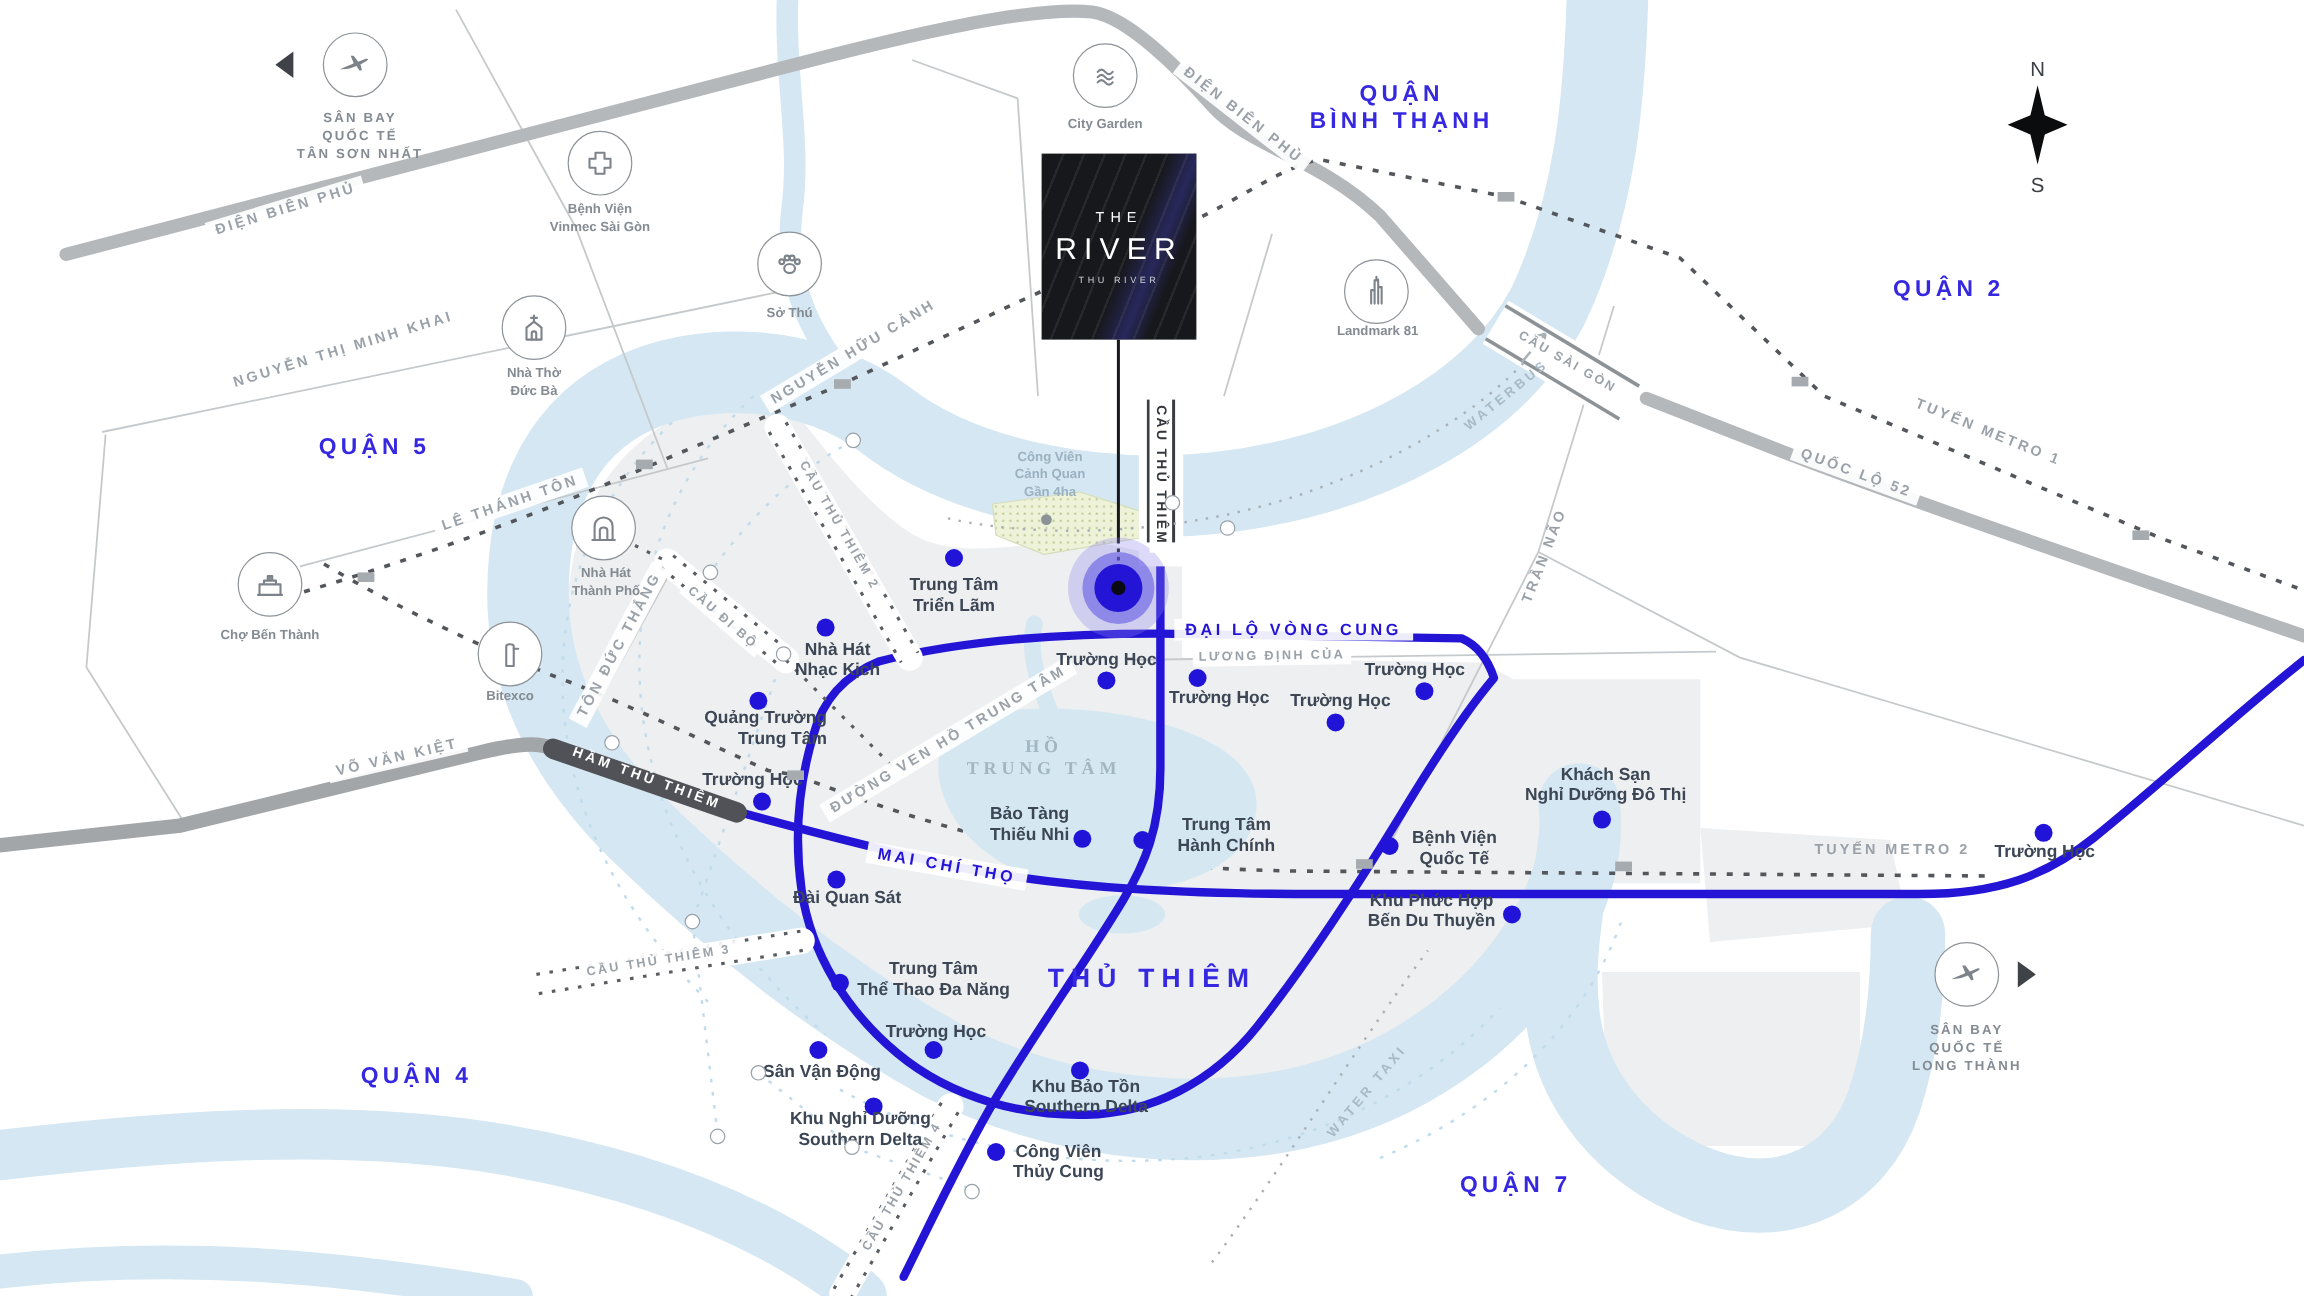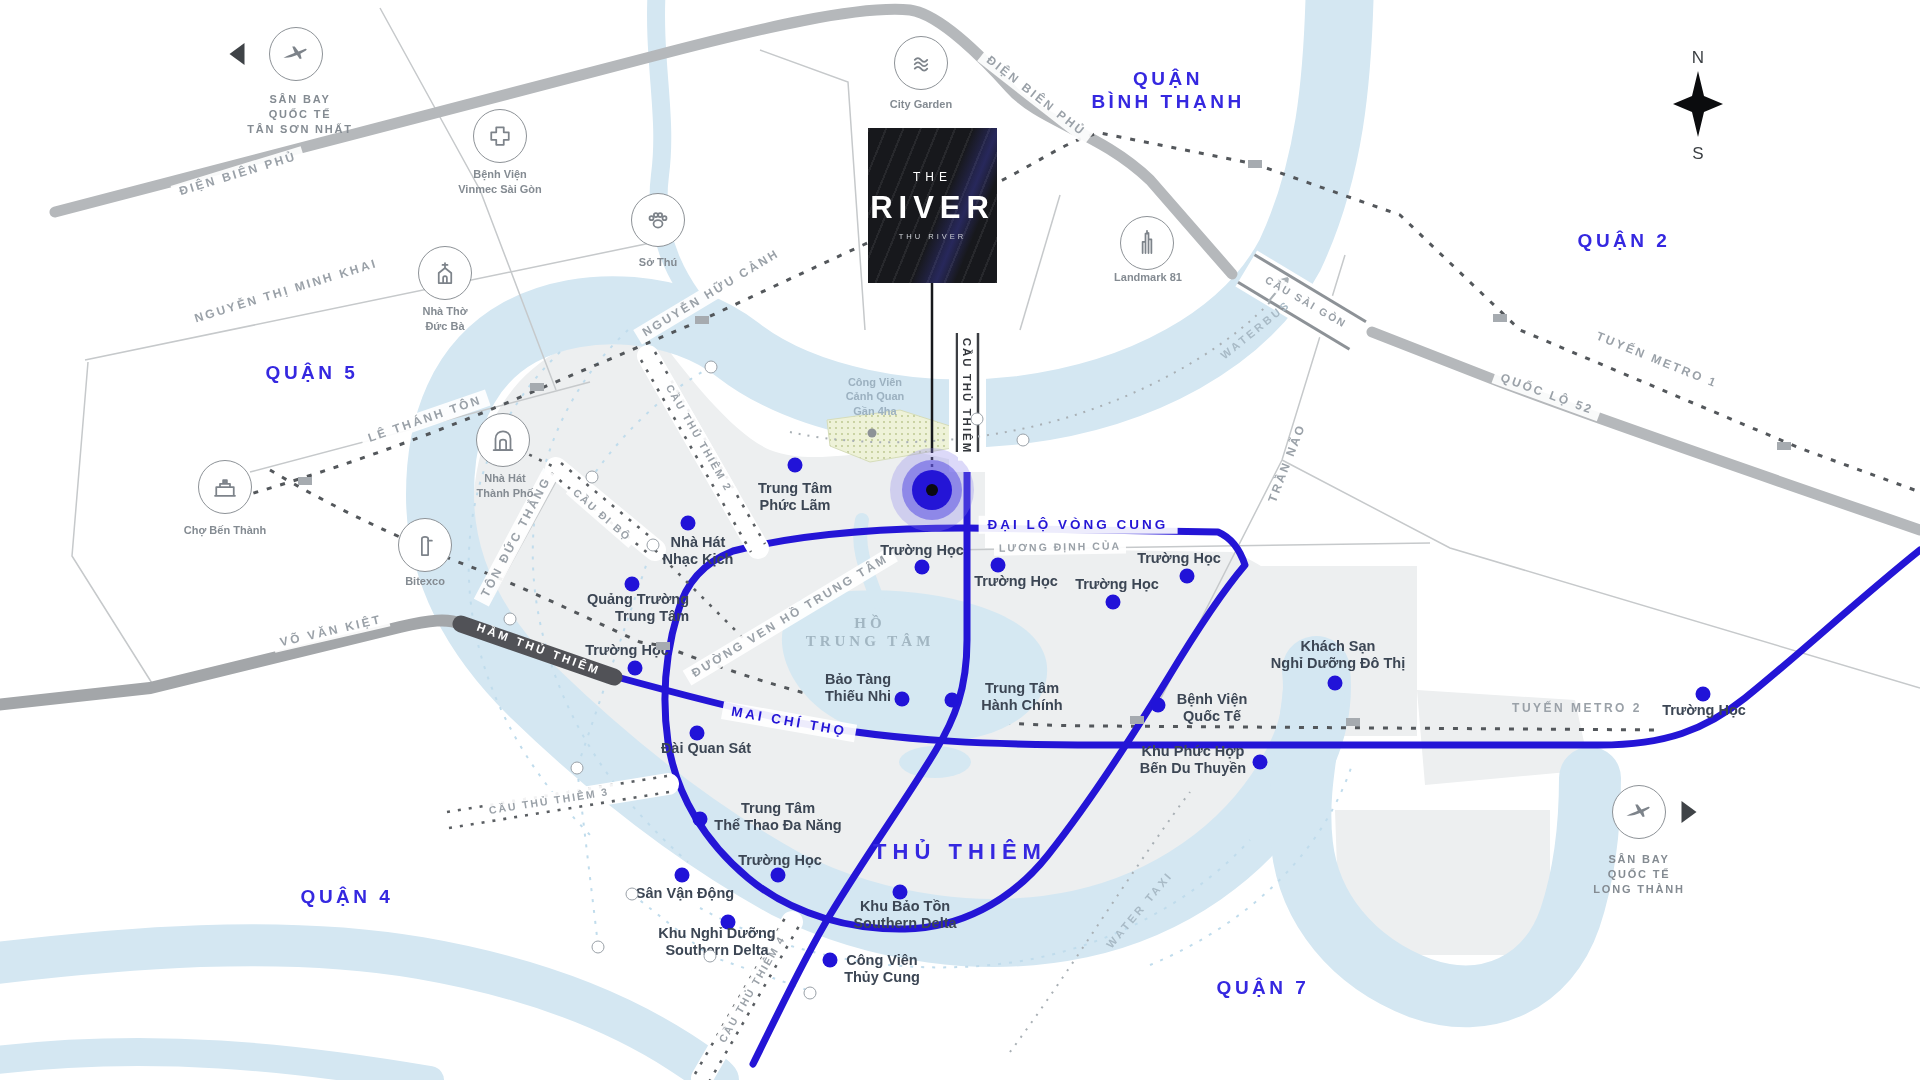--- a/index.html
+++ b/index.html
@@ -1,21 +1,21 @@
 <!DOCTYPE html>
 <html><head>
 <meta charset="utf-8">
 <style>
   html,body{margin:0;padding:0;background:#ffffff;}
   body{font-family:"Liberation Sans","DejaVu Sans",sans-serif;}
   .stage{position:relative;width:1920px;height:1080px;overflow:hidden;background:#ffffff;}
   .stage svg.base{position:absolute;left:0;top:0;}
   .lbl{position:absolute;transform:translate(-50%,-50%);white-space:nowrap;text-align:center;line-height:1.22;}
   .district{color:#3528e0;font-size:19px;font-weight:700;letter-spacing:3.5px;}
-  .bigblue{color:#3528e0;font-size:22px;font-weight:700;letter-spacing:6px;margin-top:36px;}
+  .bigblue{color:#3528e0;font-size:22px;font-weight:700;letter-spacing:6px;}
   .lake-lbl{color:#a2b6c2;font-size:15px;font-weight:700;letter-spacing:4px;}
   .park-lbl{color:#9cb1c0;font-size:11px;font-weight:600;line-height:1.3;}
   .rl{color:#9aa1a8;font-size:12px;font-weight:700;letter-spacing:2.5px;background:rgba(255,255,255,.92);padding:1px 7px;}
   .rl.gs{font-size:10.5px;letter-spacing:2px;padding:1px 5px;}
   .rl.gn{background:none;}
   .rl.w{background:none;color:#a8bac6;font-size:11px;letter-spacing:3px;}
   .rl.b{color:#2415d6;font-size:13.5px;letter-spacing:3px;padding:1px 9px;}
   .rl.tun{background:none;color:#ffffff;font-size:11.5px;letter-spacing:3px;}
   .rl.vert{background:#ffffff;padding:6px 2px;writing-mode:vertical-rl;text-orientation:mixed;color:#33363b;font-size:11.5px;letter-spacing:2px;}
   .poi-lbl{color:#3c4654;font-size:14.5px;font-weight:700;line-height:1.18;}
@@ -24,21 +24,21 @@
   .gnode{position:absolute;width:9px;height:9px;border-radius:50%;background:#8d9297;transform:translate(-50%,-50%);}
   .lm-circle{position:absolute;width:52px;height:52px;border-radius:50%;background:#fff;border:1.6px solid #8d9297;transform:translate(-50%,-50%);display:flex;align-items:center;justify-content:center;}
   .lm-lbl{color:#848b92;font-size:11px;font-weight:600;line-height:1.35;}
   .lm-lbl.up{letter-spacing:1.8px;font-size:11px;font-weight:700;}
   .tri{position:absolute;width:0;height:0;transform:translate(-50%,-50%);}
   .tri.left{border-top:11px solid transparent;border-bottom:11px solid transparent;border-right:15px solid #3f4347;}
   .tri.right{border-top:11px solid transparent;border-bottom:11px solid transparent;border-left:15px solid #3f4347;}
   .logo{position:absolute;left:868px;top:128px;width:129px;height:155px;background:#17181c;color:#fff;display:flex;flex-direction:column;align-items:center;justify-content:center;gap:6px;
     background-image:linear-gradient(112deg,transparent 55%,rgba(70,70,210,.35) 68%,transparent 78%),repeating-linear-gradient(112deg,rgba(255,255,255,.07) 0 2px,transparent 2px 16px);}
   .logo .l1{font-size:12px;letter-spacing:5px;}
-  .logo .l2{font-size:31px;letter-spacing:6px;font-weight:700;}
+  .logo .l2{font-size:25px;letter-spacing:6px;font-weight:400;}
   .logo .l3{font-size:7.5px;letter-spacing:3px;color:#cfd2d8;}
   .marker{position:absolute;transform:translate(-50%,-50%);}
   .marker .r1{width:84px;height:84px;border-radius:50%;background:rgba(140,130,235,.30);display:flex;align-items:center;justify-content:center;}
   .marker .r2{width:60px;height:60px;border-radius:50%;background:rgba(90,78,228,.55);display:flex;align-items:center;justify-content:center;}
   .marker .r3{width:40px;height:40px;border-radius:50%;background:#2415d6;display:flex;align-items:center;justify-content:center;}
   .marker .r4{width:12px;height:12px;border-radius:50%;background:#0a0a12;}
   .compass{position:absolute;text-align:center;color:#3c4044;transform:translate(-50%,0);}
   .compass .n,.compass .s{font-size:17px;font-weight:500;}
 </style>
 </head>
@@ -229,21 +229,21 @@
     <div class="lbl rl gs" style="left: 699px; top: 438px; position: absolute; transform: translate(-50%, -50%) rotate(60deg);">CẦU THỦ THIÊM 2</div>
     <div class="lbl rl gs" style="left: 549px; top: 801px; position: absolute; transform: translate(-50%, -50%) rotate(-9deg);">CẦU THỦ THIÊM 3</div>
     <div class="lbl rl gs" style="left: 752px; top: 989px; position: absolute; transform: translate(-50%, -50%) rotate(-60deg);">CẦU THỦ THIÊM 4</div>
     <div class="lbl rl b" style="left: 789px; top: 722px; position: absolute; transform: translate(-50%, -50%) rotate(10deg);">MAI CHÍ THỌ</div>
     <div class="lbl rl b" style="left: 1078px; top: 525px; position: absolute; transform: translate(-50%, -50%);">ĐẠI LỘ VÒNG CUNG</div>
     <div class="lbl rl tun" style="left: 539px; top: 649px; position: absolute; transform: translate(-50%, -50%) rotate(20deg);">HẦM THỦ THIÊM</div>
     <div class="lbl rl vert" style="left: 967px; top: 396px; position: absolute; transform: translate(-50%, -50%);">CẦU THỦ THIÊM</div>
     <div class="dot" style="left: 795px; top: 465px; position: absolute; transform: translate(-50%, -50%);"></div>
     <div class="lbl poi-lbl" style="left: 795px; top: 497px; position: absolute; transform: translate(-50%, -50%);">
       <div>Trung Tâm</div>
-      <div>Phức Lãm</div>
+      <div>Triển Lãm</div>
     </div>
     <div class="dot" style="left: 688px; top: 523px; position: absolute; transform: translate(-50%, -50%);"></div>
     <div class="lbl poi-lbl" style="left: 698px; top: 551px; position: absolute; transform: translate(-50%, -50%);">
       <div>Nhà Hát</div>
       <div>Nhạc Kịch</div>
     </div>
     <div class="dot" style="left: 632px; top: 584px; position: absolute; transform: translate(-50%, -50%);"></div>
     <div class="lbl poi-lbl" style="left: 638px; top: 608px; position: absolute; transform: translate(-50%, -50%); text-align: right;">
       <div>Quảng Trường</div>
       <div>Trung Tâm</div>

